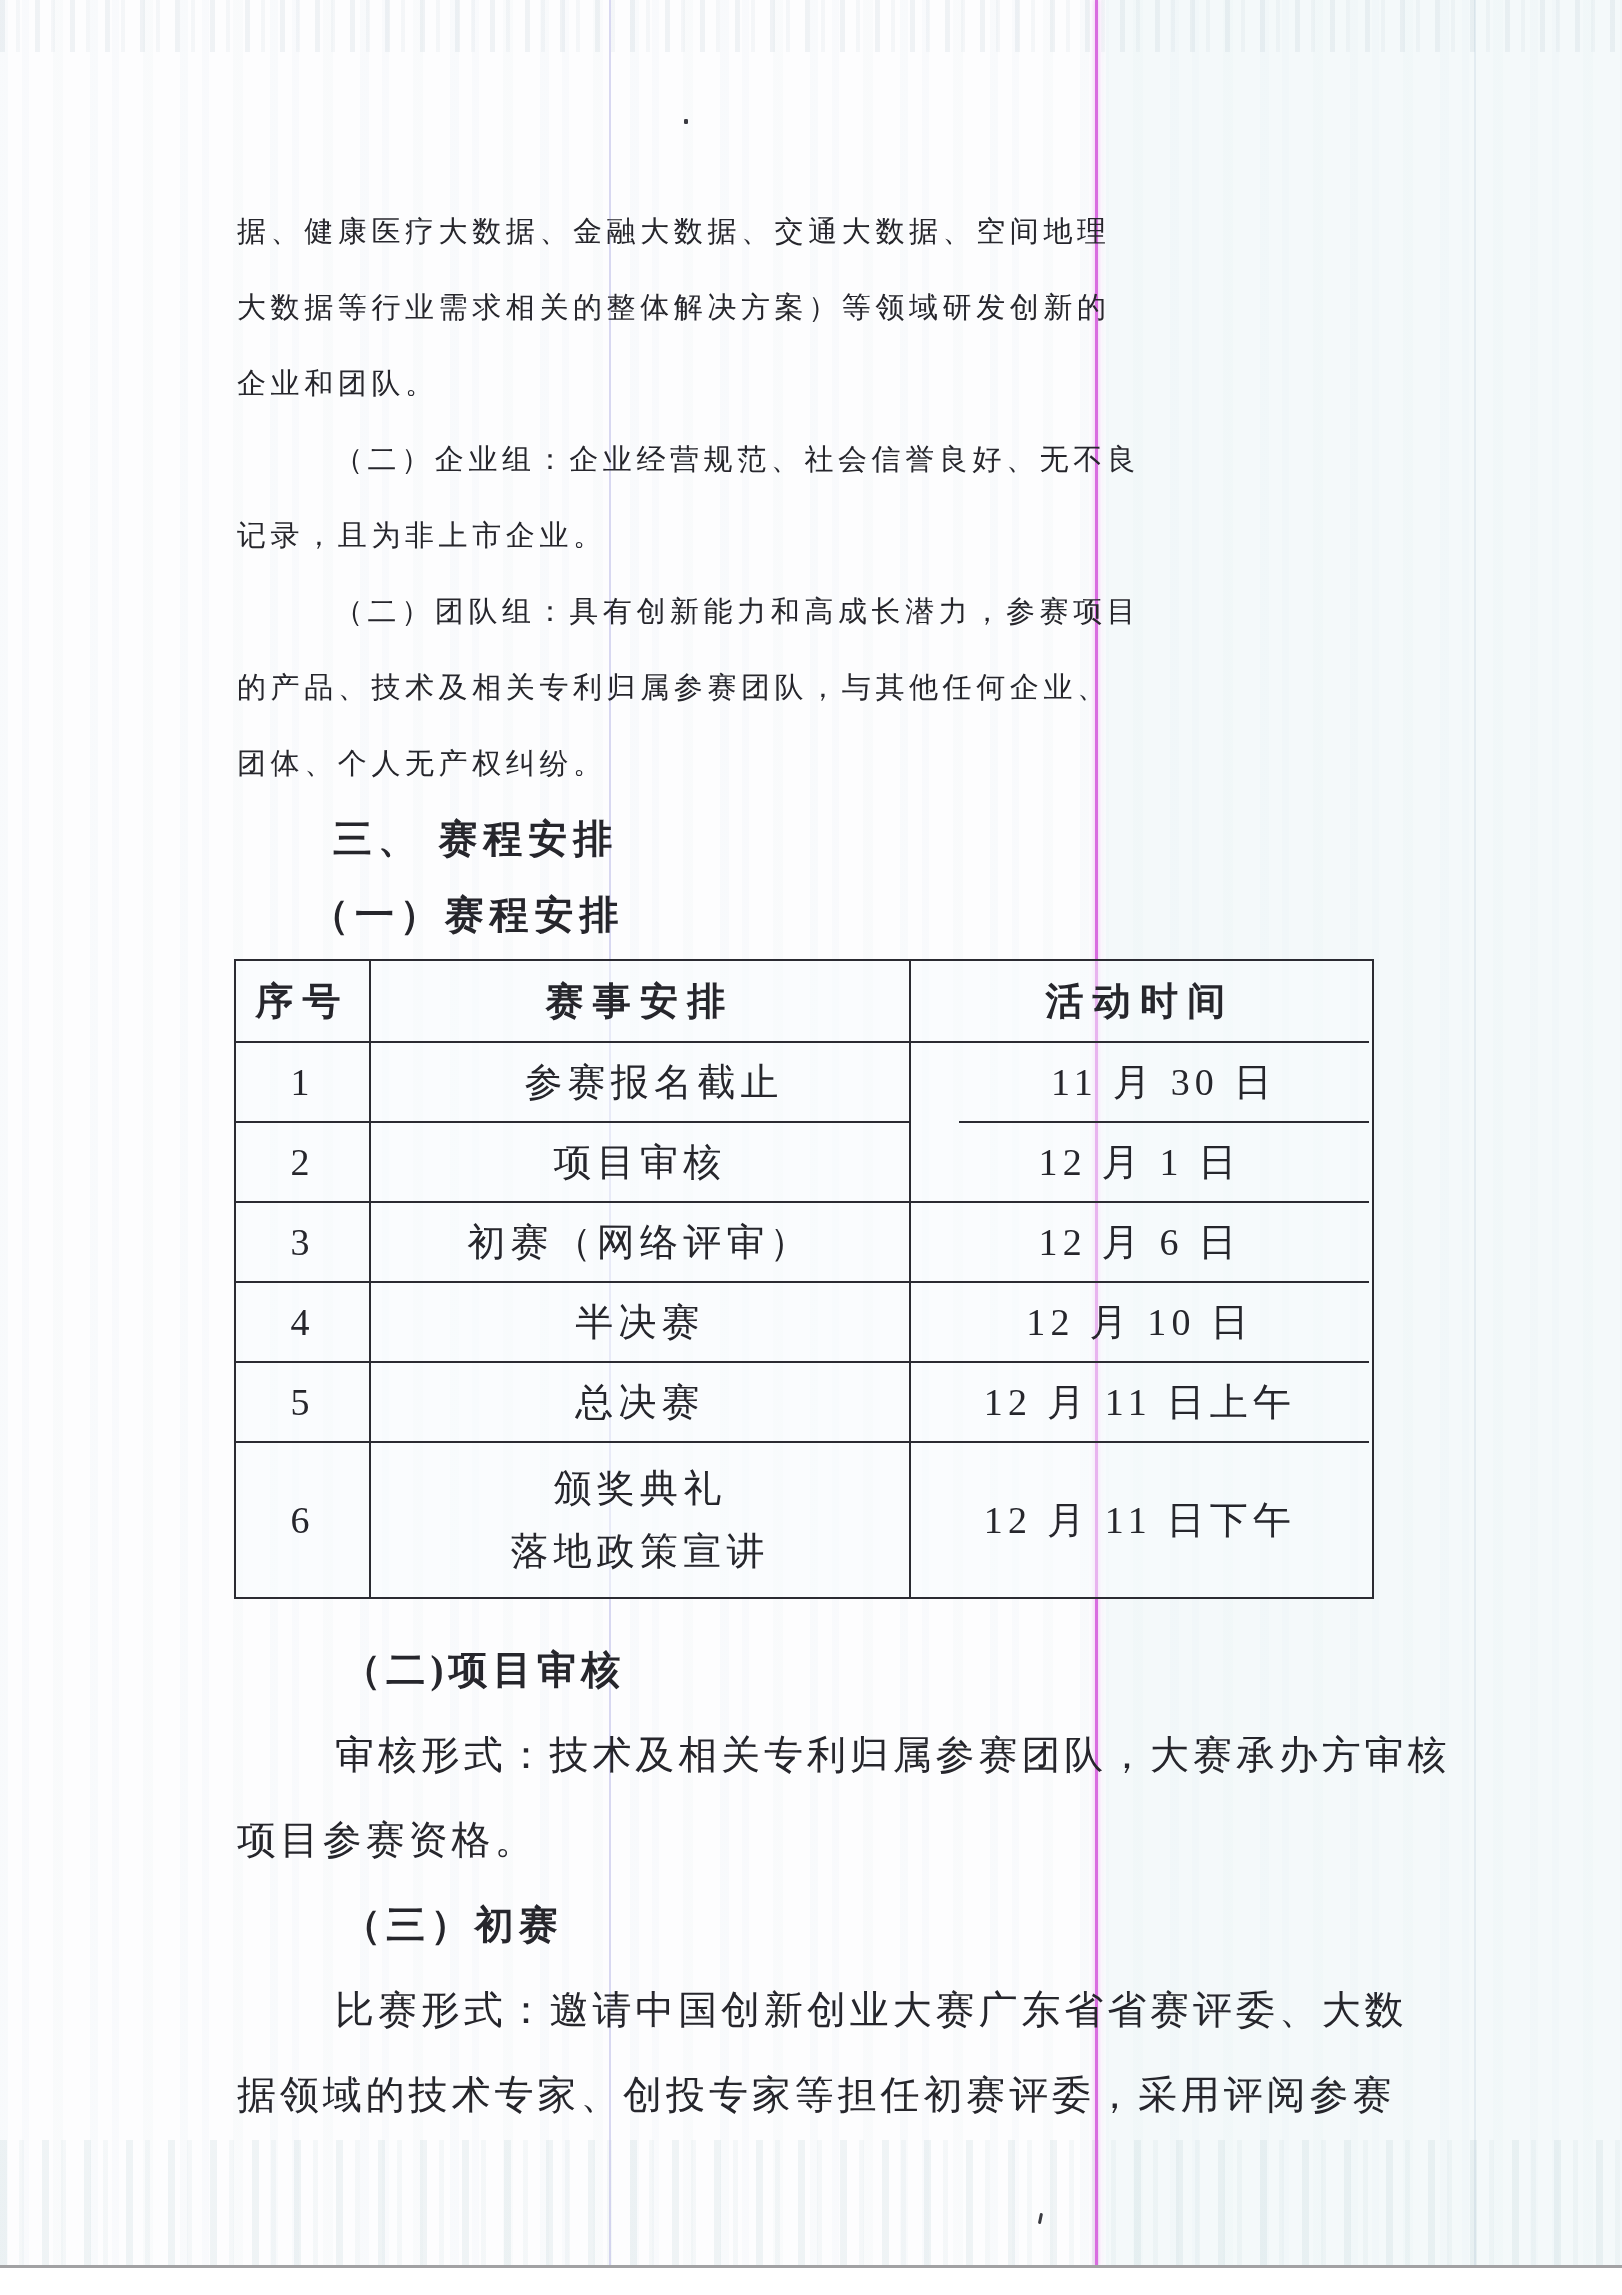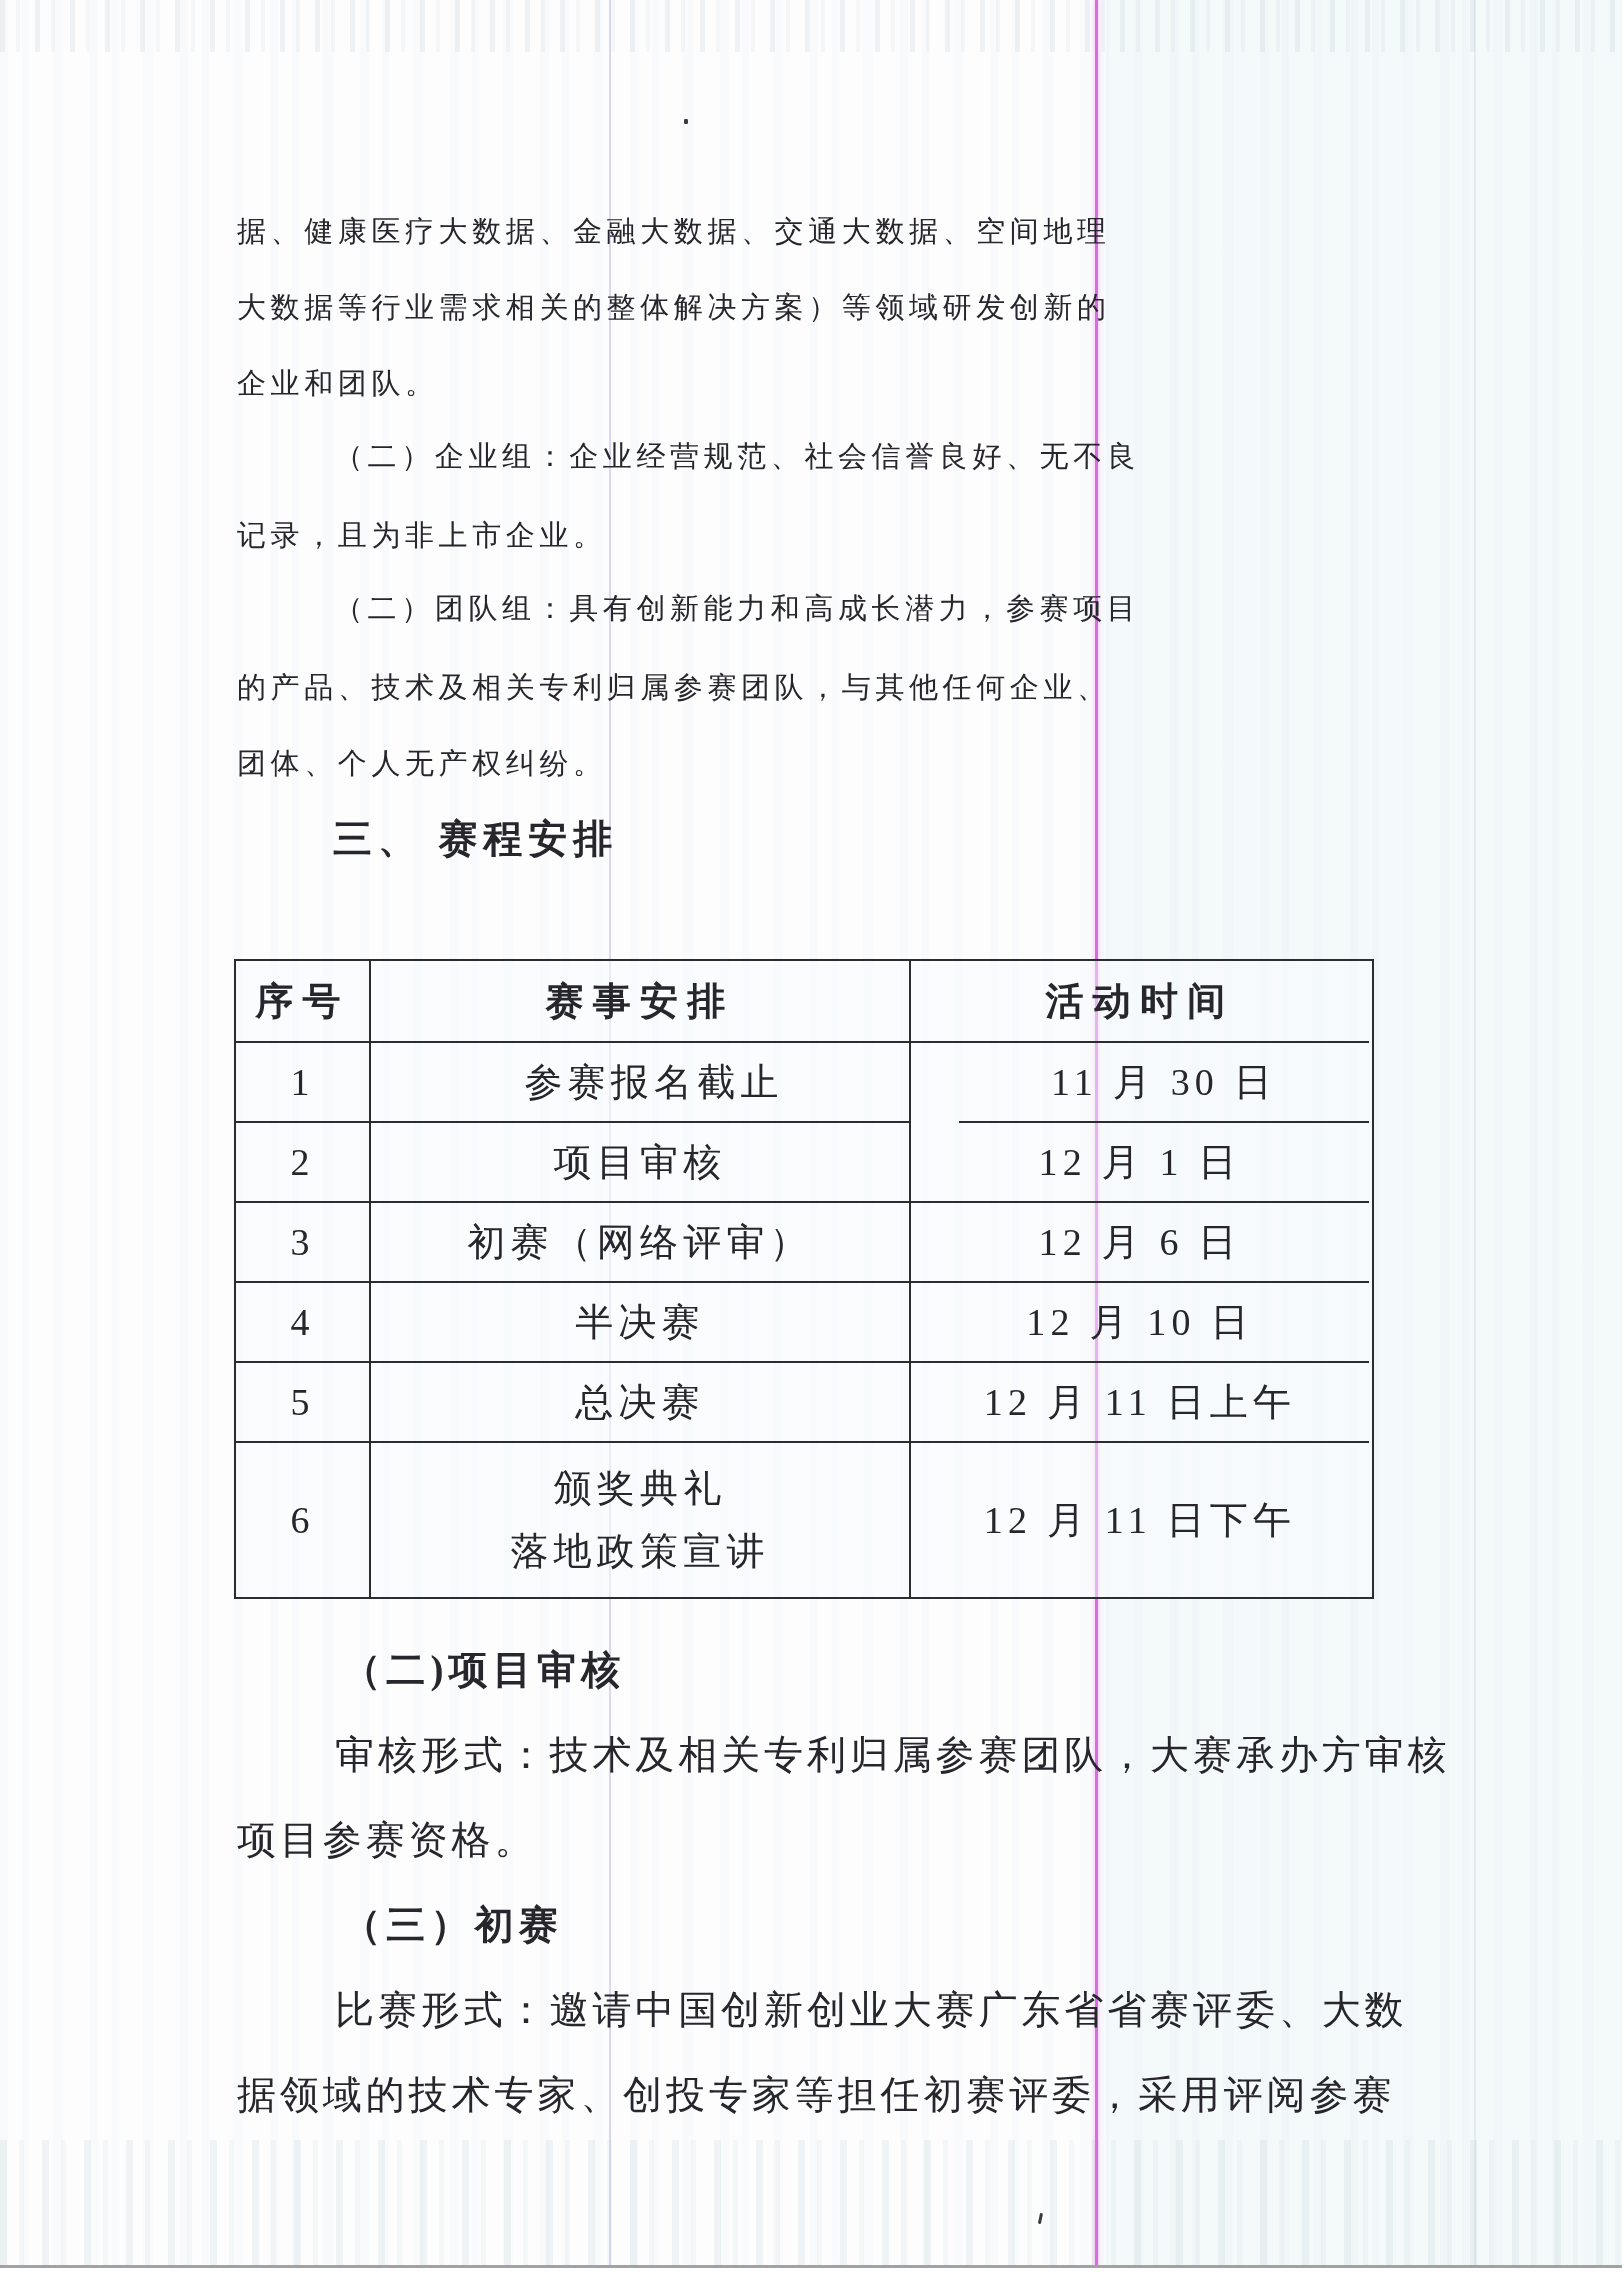--- a/index.html
+++ b/index.html
@@ -54,21 +54,21 @@
   .speck.s1 { left:684px; top:119px; width:3.9px; height:5.2px; }
   .speck.s2 { left:1039px; top:2213px; width:3.3px; height:10.5px; transform:rotate(12deg); }
 
   
   .top-flow { position:absolute; left:237px; top:193px; width:1152px; }
   .bline {
     height:76px; line-height:76px;
     font-size:29px; letter-spacing:4.6px;
     white-space:nowrap;
   }
-  .bline.indent { padding-left:97px;font-family:Liberation Mono, monospace; }
+  .bline.indent { padding-left:97px; }
   .hline {
     height:76px; line-height:76px;
     font-size:39px; letter-spacing:5.9px;
     font-weight:700; white-space:nowrap;
   }
   .hline.h-num  { padding-left:96px; }  
   .hline.h-sub  { padding-left:73px; }  
 
   
   .schedule-table {
@@ -120,20 +120,21 @@
   <div class="top-flow">
     <div class="bline">据、健康医疗大数据、金融大数据、交通大数据、空间地理</div>
     <div class="bline">大数据等行业需求相关的整体解决方案）等领域研发创新的</div>
     <div class="bline">企业和团队。</div>
     <div class="bline indent">（二）企业组：企业经营规范、社会信誉良好、无不良</div>
     <div class="bline">记录，且为非上市企业。</div>
     <div class="bline indent">（二）团队组：具有创新能力和高成长潜力，参赛项目</div>
     <div class="bline">的产品、技术及相关专利归属参赛团队，与其他任何企业、</div>
     <div class="bline">团体、个人无产权纠纷。</div>
     <div class="hline h-num">三、 赛程安排</div>
+    <div class="hline h-sub">（一）赛程安排</div>
   </div>
 
   <div class="schedule-table" style="border-color: rgb(43, 43, 50);">
 
     <div class="cell header" style="border-color: rgb(43, 43, 50);">序号</div>
     <div class="cell header" style="border-color: rgb(43, 43, 50);">赛事安排</div>
     <div class="cell header last-col" style="border-color: rgb(43, 43, 50);">活动时间</div>
 
     <div class="cell" style="border-color: rgb(43, 43, 50);">1</div>
     <div class="cell" style="border-color: rgb(43, 43, 50); padding-left: 28px;">参赛报名截止</div>

